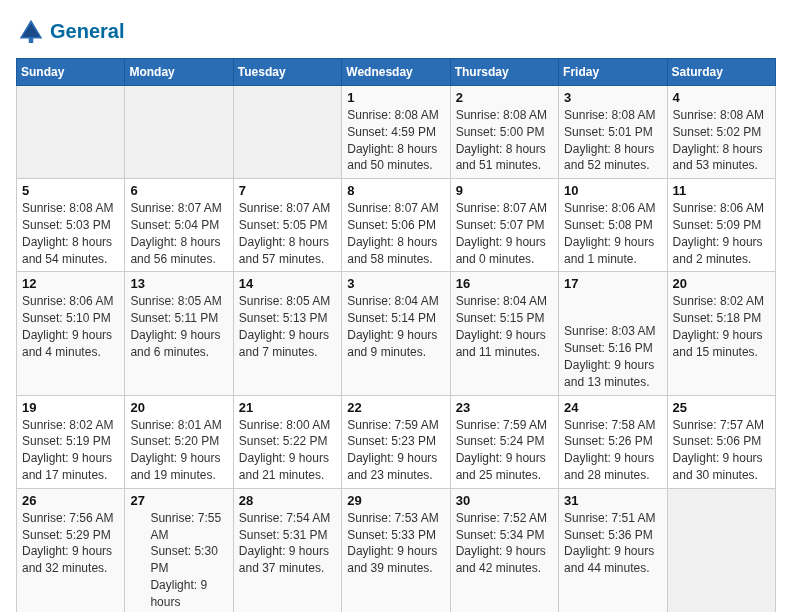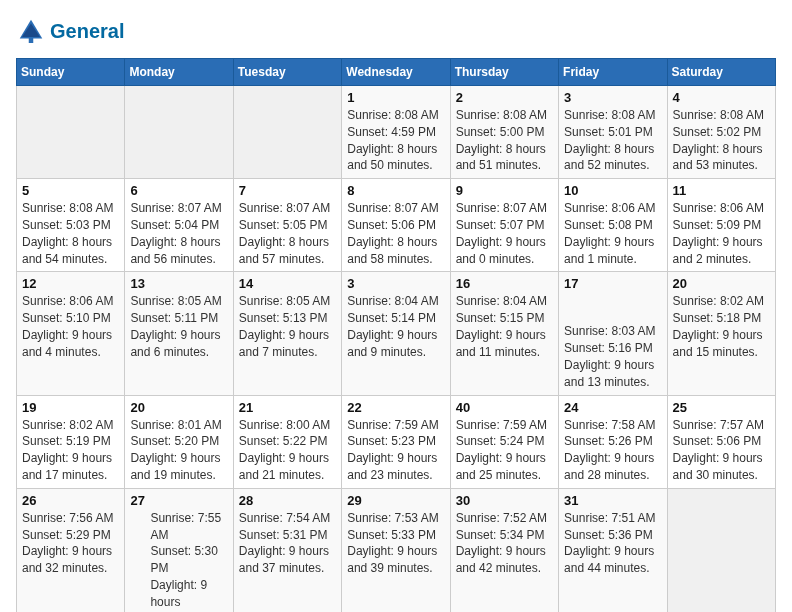--- a/index.html
+++ b/index.html
@@ -283,21 +283,21 @@
 and 21 minutes.</div>
         </td>
         <td>
           <div class="day-number">22</div>
           <div class="day-info" style="white-space: pre-line;">Sunrise: 7:59 AM
 Sunset: 5:23 PM
 Daylight: 9 hours
 and 23 minutes.</div>
         </td>
         <td>
-          <div class="day-number">40</div>
+          <div class="day-number">23</div>
           <div class="day-info" style="white-space: pre-line;">Sunrise: 7:59 AM
 Sunset: 5:24 PM
 Daylight: 9 hours
 and 25 minutes.</div>
         </td>
         <td>
           <div class="day-number">24</div>
           <div class="day-info" style="white-space: pre-line;">Sunrise: 7:58 AM
 Sunset: 5:26 PM
 Daylight: 9 hours

